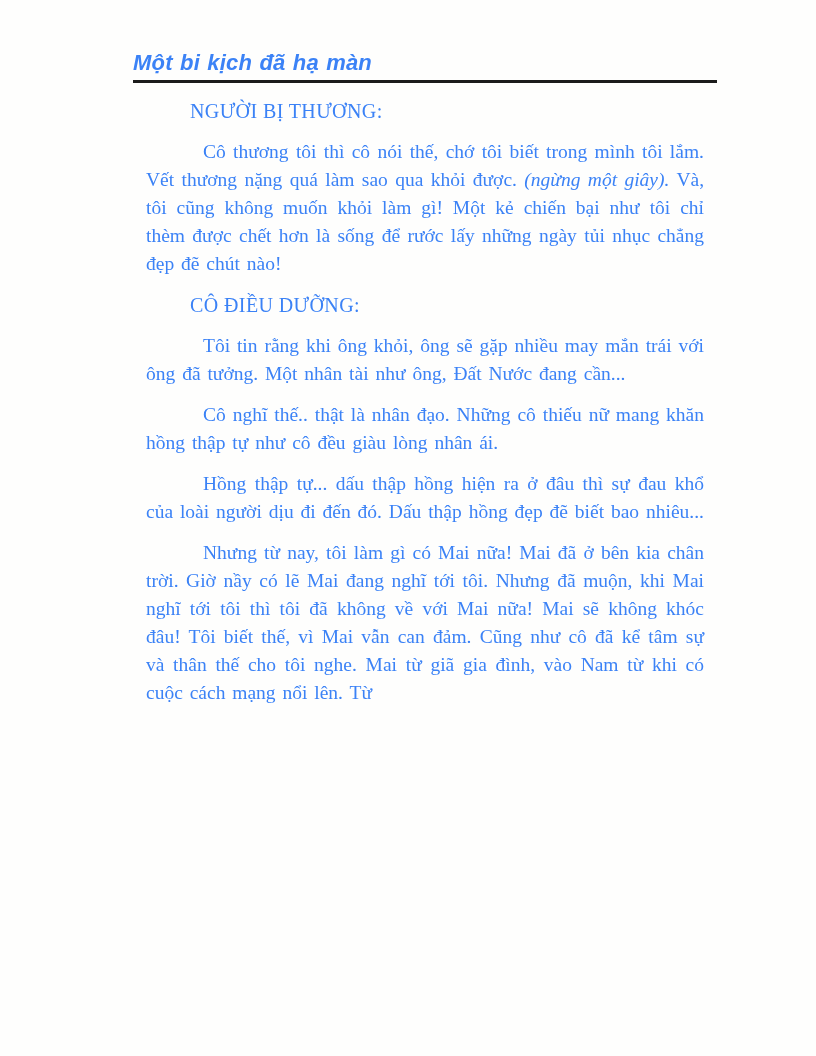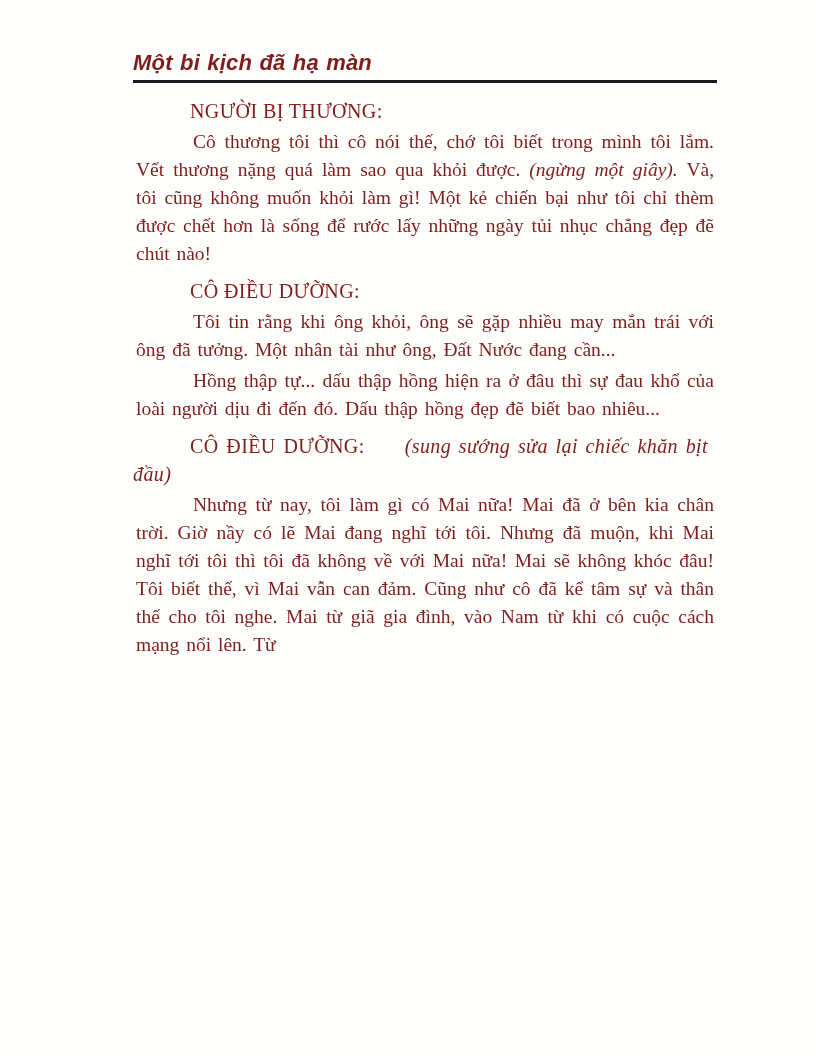--- a/index.html
+++ b/index.html
@@ -6,21 +6,21 @@
     margin: 0;
     padding: 0;
     background: #ffffff;
   }
   .sheet {
     position: relative;
     width: 816px;
     height: 1056px;
     background: #fefefd;
     font-family: "Liberation Serif", "DejaVu Serif", serif;
-    color: #7f1d1d;
+    color: #3b82f6;
     overflow: hidden;
   }
   .text-block {
     position: absolute;
     left: 133px;
     top: 50px;
     width: 584px;
   }
   .running-header {
     font-family: "Liberation Sans", "DejaVu Sans", sans-serif;
@@ -44,21 +44,21 @@
     text-align: justify;
   }
   .dir-spacer {
     display: inline-block;
     width: 40px;
   }
   .direction, .italic {
     font-style: italic;
   }
   p.body-par {
-    margin: 3px;
+    margin: 13px;
     text-indent: 57px;
     font-size: 19.5px;
     line-height: 28px;
     text-align: justify;
     word-spacing: 2px;
   }
   .page-number {
     margin-top: 7px;
     font-size: 20px;
   }
@@ -67,18 +67,18 @@
 <body>
 
 <div class="sheet">
   <div class="text-block">
     <div class="running-header">Một bi kịch đã hạ màn</div>
     <div class="dialogue" id="dialogue">
         <p class="speaker-line"><span>NGƯỜI BỊ THƯƠNG:</span></p>
         <p class="body-par"><span>Cô thương tôi thì cô nói thế, chớ tôi biết trong mình tôi lắm. Vết thương nặng quá làm sao qua khỏi được. </span><span class="italic">(ngừng một giây).</span><span> Và, tôi cũng không muốn khỏi làm gì! Một kẻ chiến bại như tôi chỉ thèm được chết hơn là sống để rước lấy những ngày tủi nhục chẳng đẹp đẽ chút nào!</span></p>
         <p class="speaker-line"><span>CÔ ĐIỀU DƯỠNG:</span></p>
         <p class="body-par"><span>Tôi tin rằng khi ông khỏi, ông sẽ gặp nhiều may mắn trái với ông đã tưởng. Một nhân tài như ông, Đất Nước đang cần...</span></p>
+        <p class="body-par"><span>Cô nghĩ thế.. thật là nhân đạo. Những cô thiếu nữ mang khăn hồng thập tự như cô đều giàu lòng nhân ái.</span></p>
         <p class="body-par"><span>Hồng thập tự... dấu thập hồng hiện ra ở đâu thì sự đau khổ của loài người dịu đi đến đó. Dấu thập hồng đẹp đẽ biết bao nhiêu...</span></p>
-        <p class="speaker-line"><span>CÔ ĐIỀU DƯỠNG:</span><span class="dir-spacer"></span><span class="direction">(sung sướng sửa lại chiếc khăn bịt đầu)</span></p>
         <p class="body-par"><span>Nhưng từ nay, tôi làm gì có Mai nữa! Mai đã ở bên kia chân trời. Giờ nầy có lẽ Mai đang nghĩ tới tôi. Nhưng đã muộn, khi Mai nghĩ tới tôi thì tôi đã không về với Mai nữa! Mai sẽ không khóc đâu! Tôi biết thế, vì Mai vẫn can đảm. Cũng như cô đã kể tâm sự và thân thế cho tôi nghe. Mai từ giã gia đình, vào Nam từ khi có cuộc cách mạng nổi lên. Từ</span></p>
       </div>
   </div>
 </div>
 
 </body></html>

